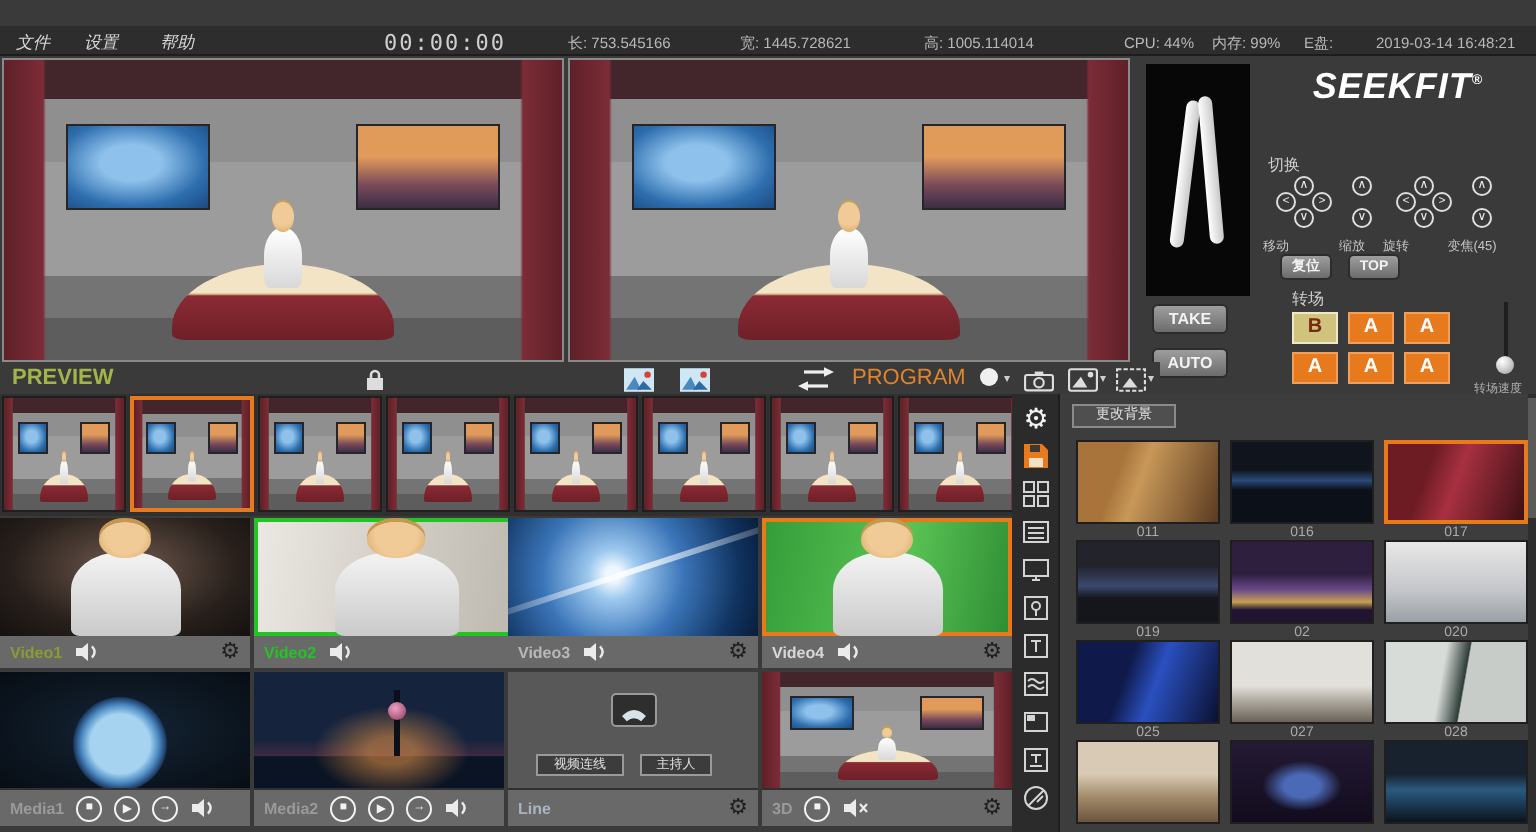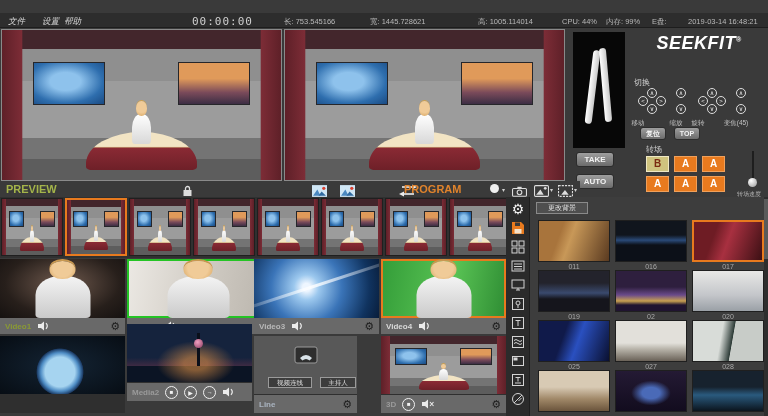--- a/index.html
+++ b/index.html
@@ -66,21 +66,21 @@
     font-weight:bold;font-size:10px;line-height:14px;text-align:center;cursor:default;}
   .trbtn.bsel{background:#cfc37e;border:1px solid #efe8c4;color:#7a2a10;}
   .slider-track{position:absolute;left:752px;top:151px;width:2px;height:34px;background:#1e1e1e;}
   .slider-knob{position:absolute;left:748px;top:178px;width:9px;height:9px;border-radius:50%;
     background:radial-gradient(circle at 35% 30%,#fff,#9a9a9a);}
   .sp-label{position:absolute;left:730px;top:190px;width:38px;font-size:6px;color:#b0b0b0;text-align:center;}
 
   
   .pvwbar{position:absolute;left:0;top:181px;width:580px;height:16px;background:#3a3a3a;}
   .lbl-preview{position:absolute;left:6px;top:2px;font-size:11px;font-weight:bold;color:#a4b44a;}
-  .lbl-program{position:absolute;left:404px;top:2px;font-size:11px;font-weight:bold;color:#e0832c;}
+  .lbl-program{position:absolute;left:426px;top:2px;font-size:11px;font-weight:normal;color:#e0832c;}
   .bicon{position:absolute;top:2px;width:18px;height:12px;}
   .caret{position:absolute;top:5px;font-size:6px;color:#cfcfcf;}
   .recdot{position:absolute;left:490px;top:3px;width:9px;height:9px;border-radius:50%;background:#f0f0f0;}
 
   
   .shotstrip{position:absolute;left:0;top:197px;width:506px;height:61px;background:#303030;}
   .shot{position:absolute;top:1px;width:62px;height:58px;border:1px solid #1f1f1f;background:#555;overflow:hidden;}
   .shot.sel{border:2px solid #e87a1e;}
 
   
@@ -147,25 +147,25 @@
 </style>
 </head>
 <body>
 
 <div class="app">
 
 
   <div class="menubar">
     <span class="menu" style="left:8px">文件</span>
     <span class="menu" style="left:42px">设置</span>
-    <span class="menu" style="left:64px">帮助</span>
+    <span class="menu" style="left:80px">帮助</span>
     <span class="timecode">00:00:00</span>
     <span class="stat" style="left:284px">长: 753.545166</span>
     <span class="stat" style="left:370px">宽: 1445.728621</span>
-    <span class="stat" style="left:478px">高: 1005.114014</span>
+    <span class="stat" style="left:462px">高: 1005.114014</span>
     <span class="stat" style="left:562px">CPU: 44%</span>
     <span class="stat" style="left:606px">内存: 99%</span>
     <span class="stat" style="left:652px">E盘:</span>
     <span class="stat" style="left:688px">2019-03-14 16:48:21</span>
   </div>
 
   <div class="monitor mon-preview">
     <div class="studio">
         <i class="sl"></i>
         <i class="sr"></i>
@@ -410,35 +410,45 @@
           <polygon points="1,3 4,3 7,0.5 7,9.5 4,7 1,7" fill="#ebebeb"></polygon>
           <path d="M9 2.2 q2.6 2.8 0 5.6" stroke="#ebebeb" fill="none" stroke-width="1.2"></path>
         </svg>
       <span class="spacer"></span>
       <span class="gear">⚙</span>
     </div>
   </div>
 
   <div class="cell" style="left:0;top:336px;width:125px;height:77px">
     <div class="cellimg tall bg-globe"></div>
-  </div>
-  <div class="cell" style="left:127px;top:324px;width:125px;height:77px">
+    <div class="cellbar" style="height:18px">
+      <span class="srcname" style="color:#9a9a9a">Media1</span>
+      <span class="tpbtn">■</span>
+      <span class="tpbtn">▶</span>
+      <span class="tpbtn">→</span>
+      <svg width="14" height="10" viewBox="0 0 14 10">
+          <polygon points="1,3 4,3 7,0.5 7,9.5 4,7 1,7" fill="#ebebeb"></polygon>
+          <path d="M9 2.2 q2.6 2.8 0 5.6" stroke="#ebebeb" fill="none" stroke-width="1.2"></path>
+        </svg>
+    </div>
+  </div>
+  <div class="cell" style="left:127px;top:336px;width:125px;height:77px">
     <div class="cellimg tall bg-city"></div>
     <div class="cellbar" style="height:18px">
       <span class="srcname" style="color:#9a9a9a">Media2</span>
       <span class="tpbtn">■</span>
       <span class="tpbtn">▶</span>
       <span class="tpbtn">→</span>
       <svg width="14" height="10" viewBox="0 0 14 10">
           <polygon points="1,3 4,3 7,0.5 7,9.5 4,7 1,7" fill="#ebebeb"></polygon>
           <path d="M9 2.2 q2.6 2.8 0 5.6" stroke="#ebebeb" fill="none" stroke-width="1.2"></path>
         </svg>
     </div>
   </div>
-  <div class="cell" style="left:254px;top:336px;width:103px;height:77px">
+  <div class="cell" style="left:254px;top:336px;width:125px;height:77px">
     <div class="cellimg tall bg-line">
       <svg style="position:absolute;left:50%;top:10px;transform:translateX(-50%)" width="30" height="20" viewBox="0 0 30 20">
         <rect x="4" y="1" width="22" height="16" rx="2" fill="#2e2e2e" stroke="#9a9a9a"></rect>
         <path d="M9 12 q6 -6 12 0 l-2.4 2.6 q-3.6 -3 -7.2 0 z" fill="#d8e2e8"></path>
       </svg>
       <span class="linebtn" style="left:14px;width:44px">视频连线</span>
       <span class="linebtn" style="left:66px;width:36px">主持人</span>
     </div>
     <div class="cellbar" style="height:18px">
       <span class="srcname" style="color:#aab4c0">Line</span>

